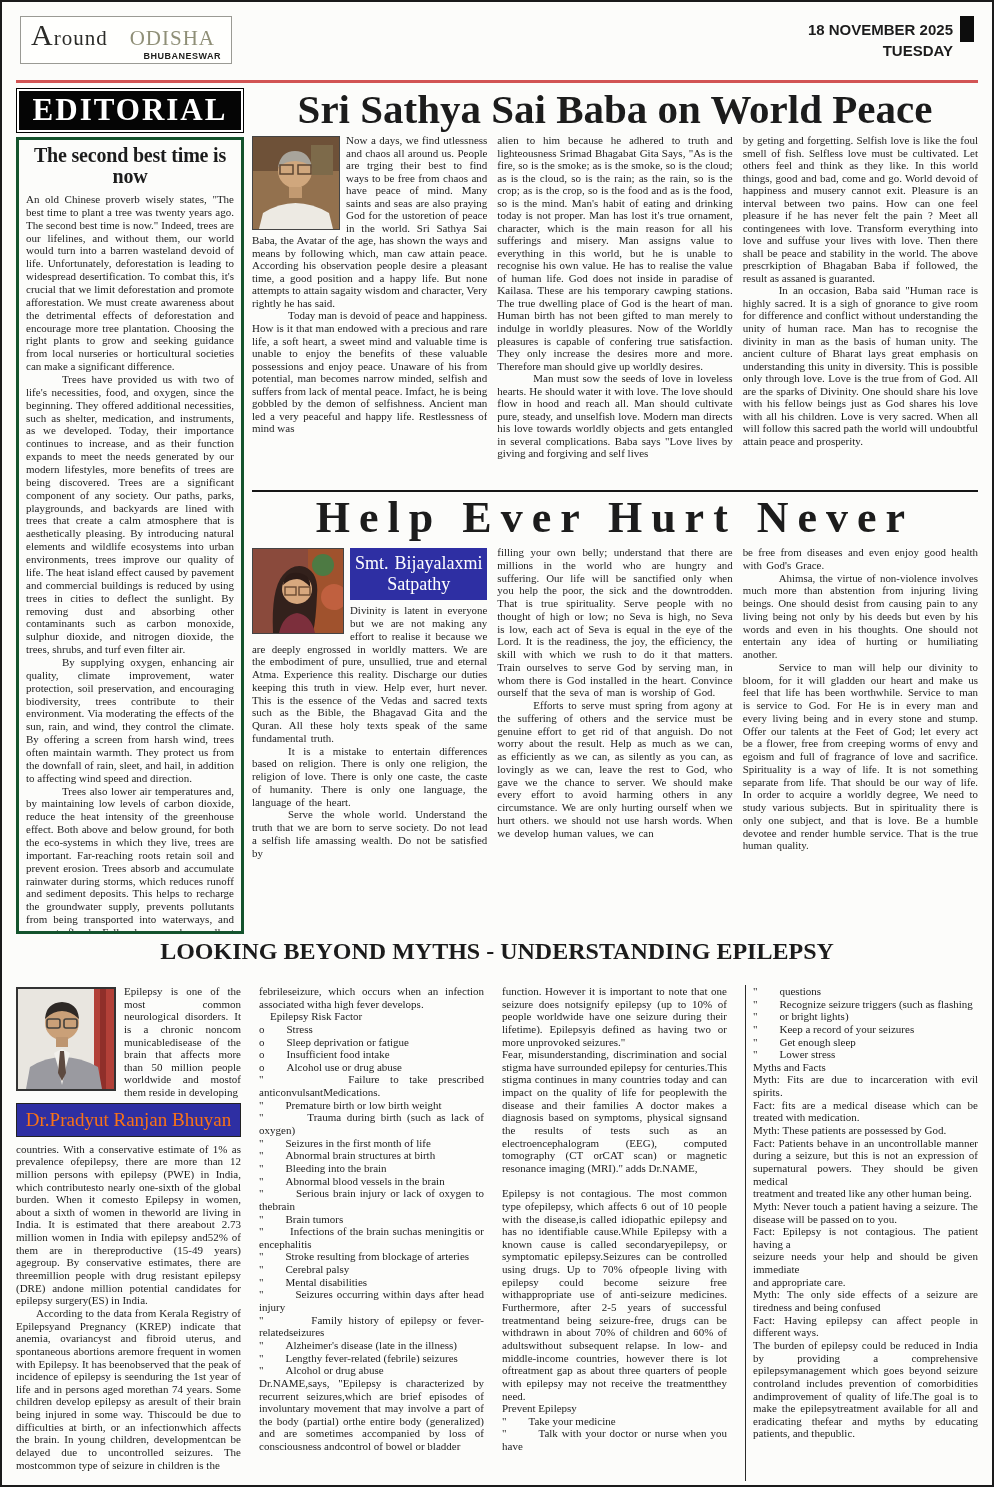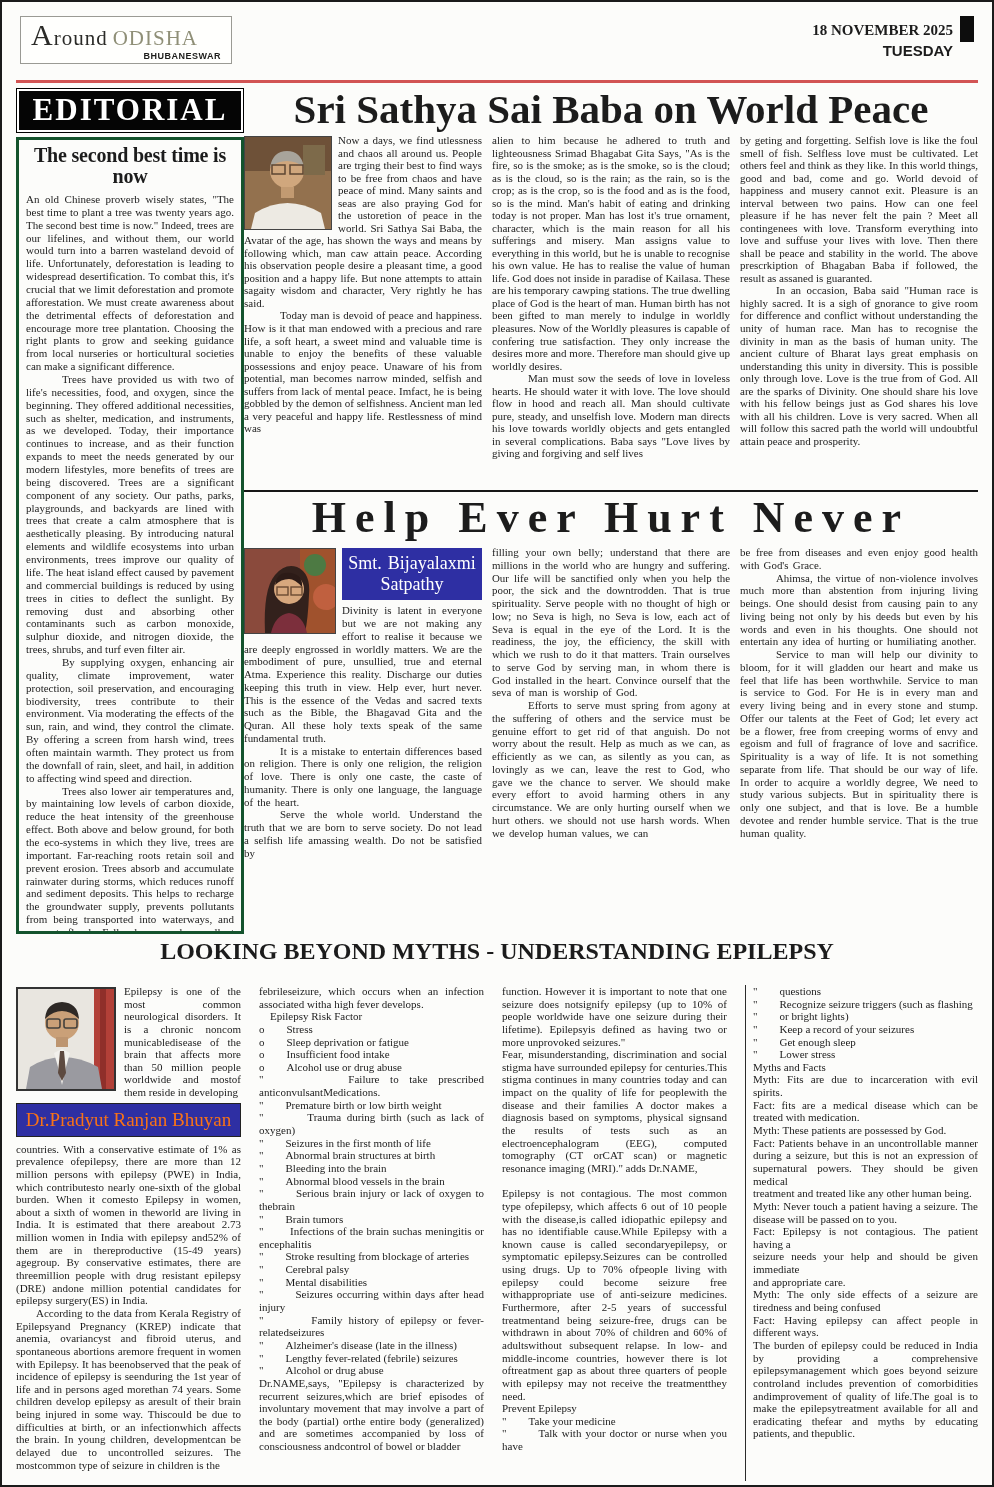--- a/index.html
+++ b/index.html
@@ -5,31 +5,31 @@
   html,body{margin:0;padding:0;background:#e8e8e6;}
   .page{position:relative;width:994px;height:1487px;box-sizing:border-box;background:#fcfcfa;
         border:2px solid #1b1b1b;padding:6px 12px;overflow:hidden;color:#1c1c1c;
         font-family:"Liberation Serif",serif;}
   
   header{display:flex;justify-content:space-between;align-items:flex-start;height:62px;padding:8px 6px 0;}
   .logo-box{border:1px solid #9a9a94;background:#fffffd;padding:3px 10px 2px;min-width:190px;}
   .logo-line{white-space:nowrap;line-height:1;}
   .logo-around{display:inline-block;font-size:21px;letter-spacing:1px;color:#2b2b28;}
   .logo-around::first-letter{font-size:30px;}
-  .logo-odisha{display:inline-block;font-size:21px;letter-spacing:1px;color:#8f8f77;margin-left:1px;}
+  .logo-odisha{display:inline-block;font-size:21px;letter-spacing:1px;color:#8f8f77;margin-left:18px;}
   .logo-city{text-align:right;font-family:"Liberation Sans",sans-serif;font-weight:bold;
              font-size:9px;letter-spacing:.5px;color:#1d1d1b;margin-top:1px;}
   .date-block{text-align:right;font-family:"Liberation Sans",sans-serif;font-weight:bold;line-height:1.25;}
-  .date-line{font-size:15px;white-space:nowrap;font-family:Liberation Serif, serif;}
+  .date-line{font-size:15px;white-space:nowrap;}
   .sq{display:inline-block;width:14px;height:26px;background:#0d0d0d;margin-left:7px;vertical-align:-7px;}
   .day{font-size:15px;margin-right:21px;}
   .red-rule{height:3px;background:#d25454;margin:2px 2px 5px;}
   
   .content{padding:0 2px;}
-  .row-top{display:flex;height:846px;}
+  .row-top{display:flex;gap:8px;height:846px;}
   .ed-col{flex:0 0 228px;display:flex;flex-direction:column;min-width:0;}
   .right-zone{flex:1;display:flex;flex-direction:column;min-width:0;}
   
   .ed-label{background:#050505;color:#fff;text-align:center;font-size:31px;font-weight:bold;
             letter-spacing:2px;padding:3px 0 4px;box-shadow:inset 0 0 0 2px #fff;border:1px solid #000;}
   .ed-box{flex:1;border:3px solid #14532d;margin-top:4px;padding:5px 7px;overflow:hidden;}
   .ed-title{font-size:20px;font-weight:bold;text-align:center;margin:0 0 6px;line-height:1.05;letter-spacing:-.2px;}
   .ed-box{font-size:11px;line-height:1.17;text-align:justify;}
   
   p{margin:0;}

